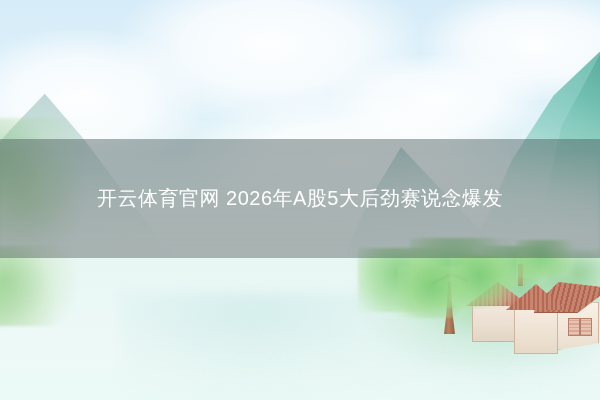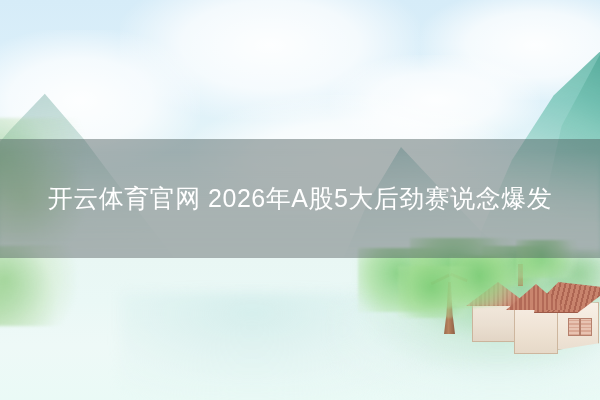--- a/index.html
+++ b/index.html
@@ -313,21 +313,21 @@
     width: 600px; height: 119px;
     background: rgba(74,92,92,0.46);
     display: flex;
     flex-direction: column;
     align-items: center;
     justify-content: center;
     box-sizing: border-box;
   }
   .headline {
     color: #ffffff;
-    font-size: 25px;
+    font-size: 20px;
     line-height: 45px;
     font-weight: 400;
     letter-spacing: 0.5px;
     white-space: nowrap;
     text-align: center;
     font-family: "Liberation Sans", "DejaVu Sans", sans-serif;
   }
   .headline-2 { font-size: 26px; }
 </style>
 </head>

